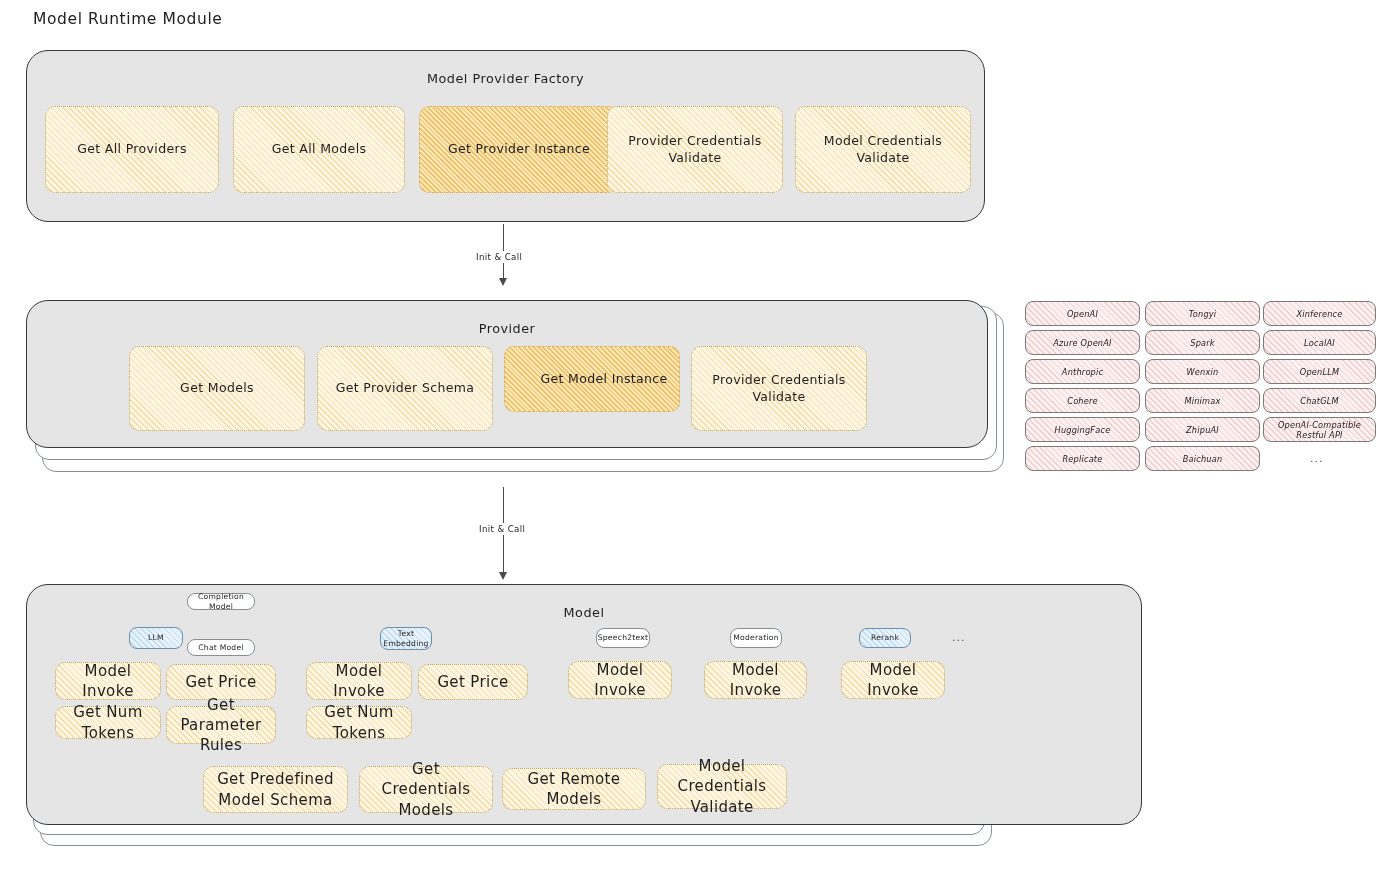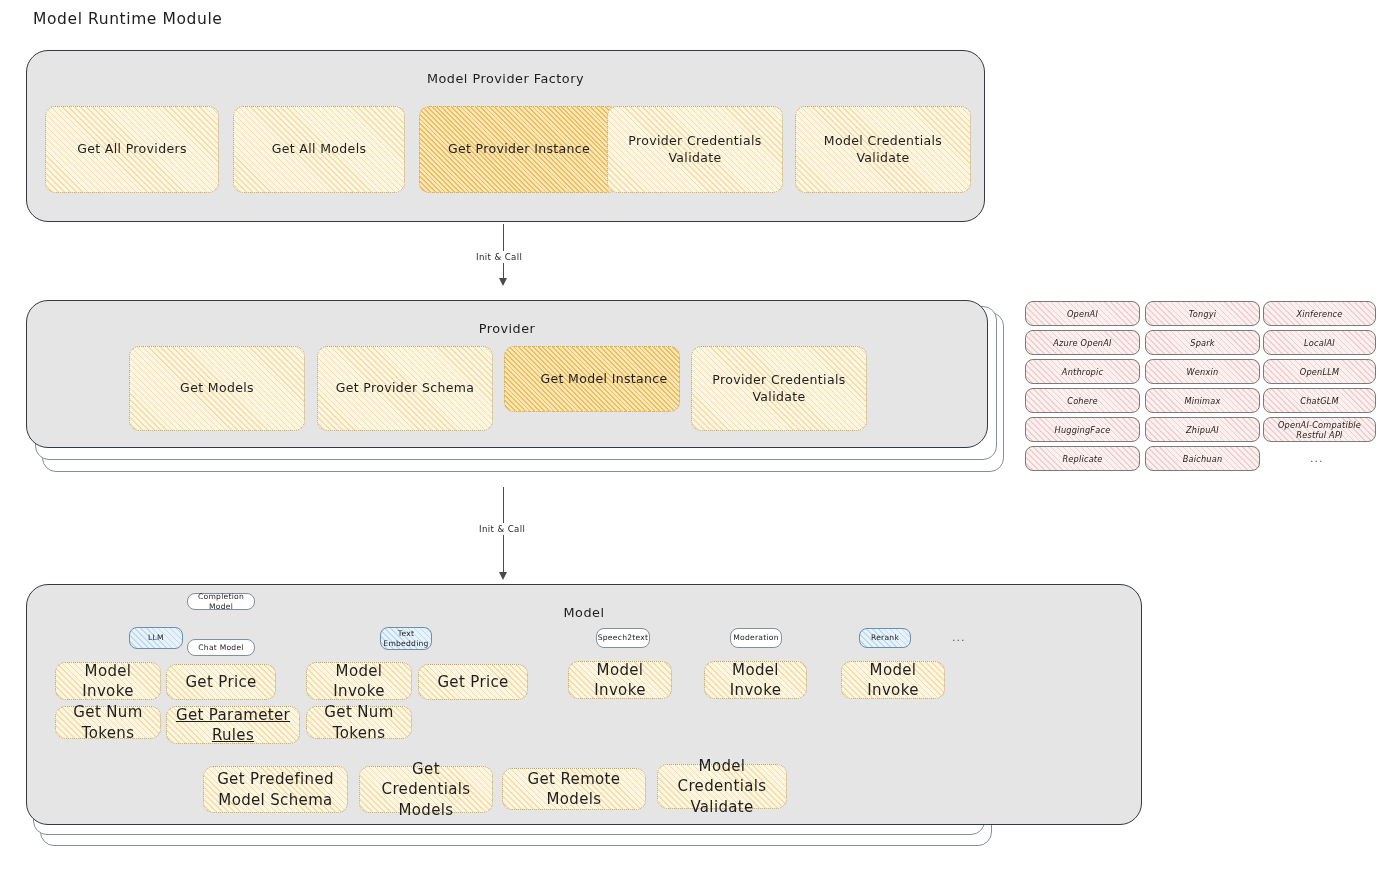--- a/index.html
+++ b/index.html
@@ -293,21 +293,21 @@
 
   <div class="node small" style="left:55px; top:662px; width:106px; height:38px; z-index:2;">
     <span>Model Invoke</span>
     </div>
   <div class="node small" style="left:166px; top:664px; width:110px; height:36px; z-index:2;">
     <span>Get Price</span>
     </div>
   <div class="node small" style="left:55px; top:706px; width:106px; height:33px; z-index:2;">
     <span>Get Num Tokens</span>
     </div>
-  <div class="node small" style="left:166px; top:706px; width:134px; height:38px; z-index:2;text-decoration:underline;">
+  <div class="node small" style="left:166px; top:706px; width:110px; height:38px; z-index:2;">
     <span>Get Parameter Rules</span>
     </div>
 
   <div class="chip blue" style="left:380px; top:627px; width:52px; height:23px; z-index:2;">
     <span>Text Embedding</span>
     </div>
   <div class="node small" style="left:306px; top:662px; width:106px; height:38px; z-index:2;">
     <span>Model Invoke</span>
     </div>
   <div class="node small" style="left:418px; top:664px; width:110px; height:36px; z-index:2;">

